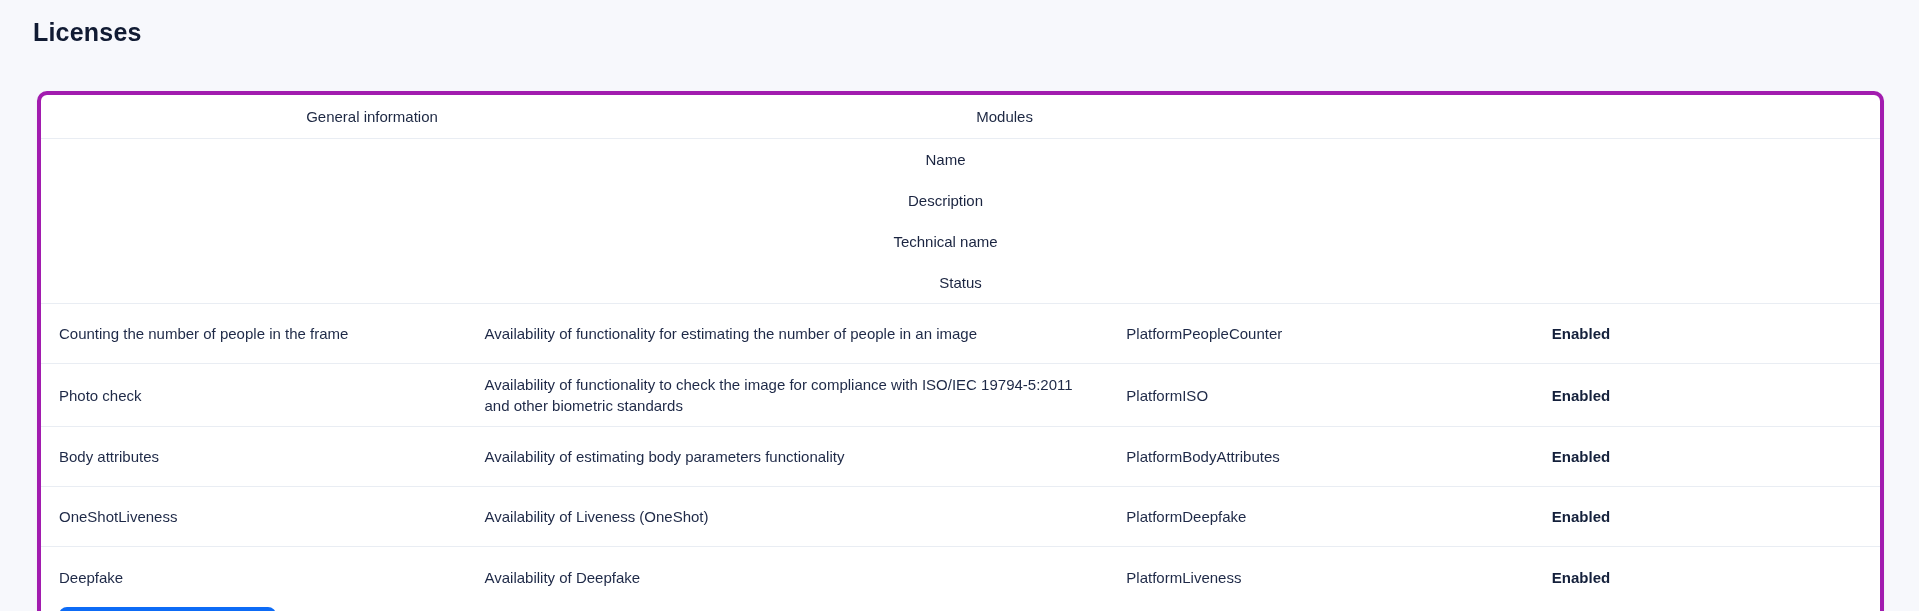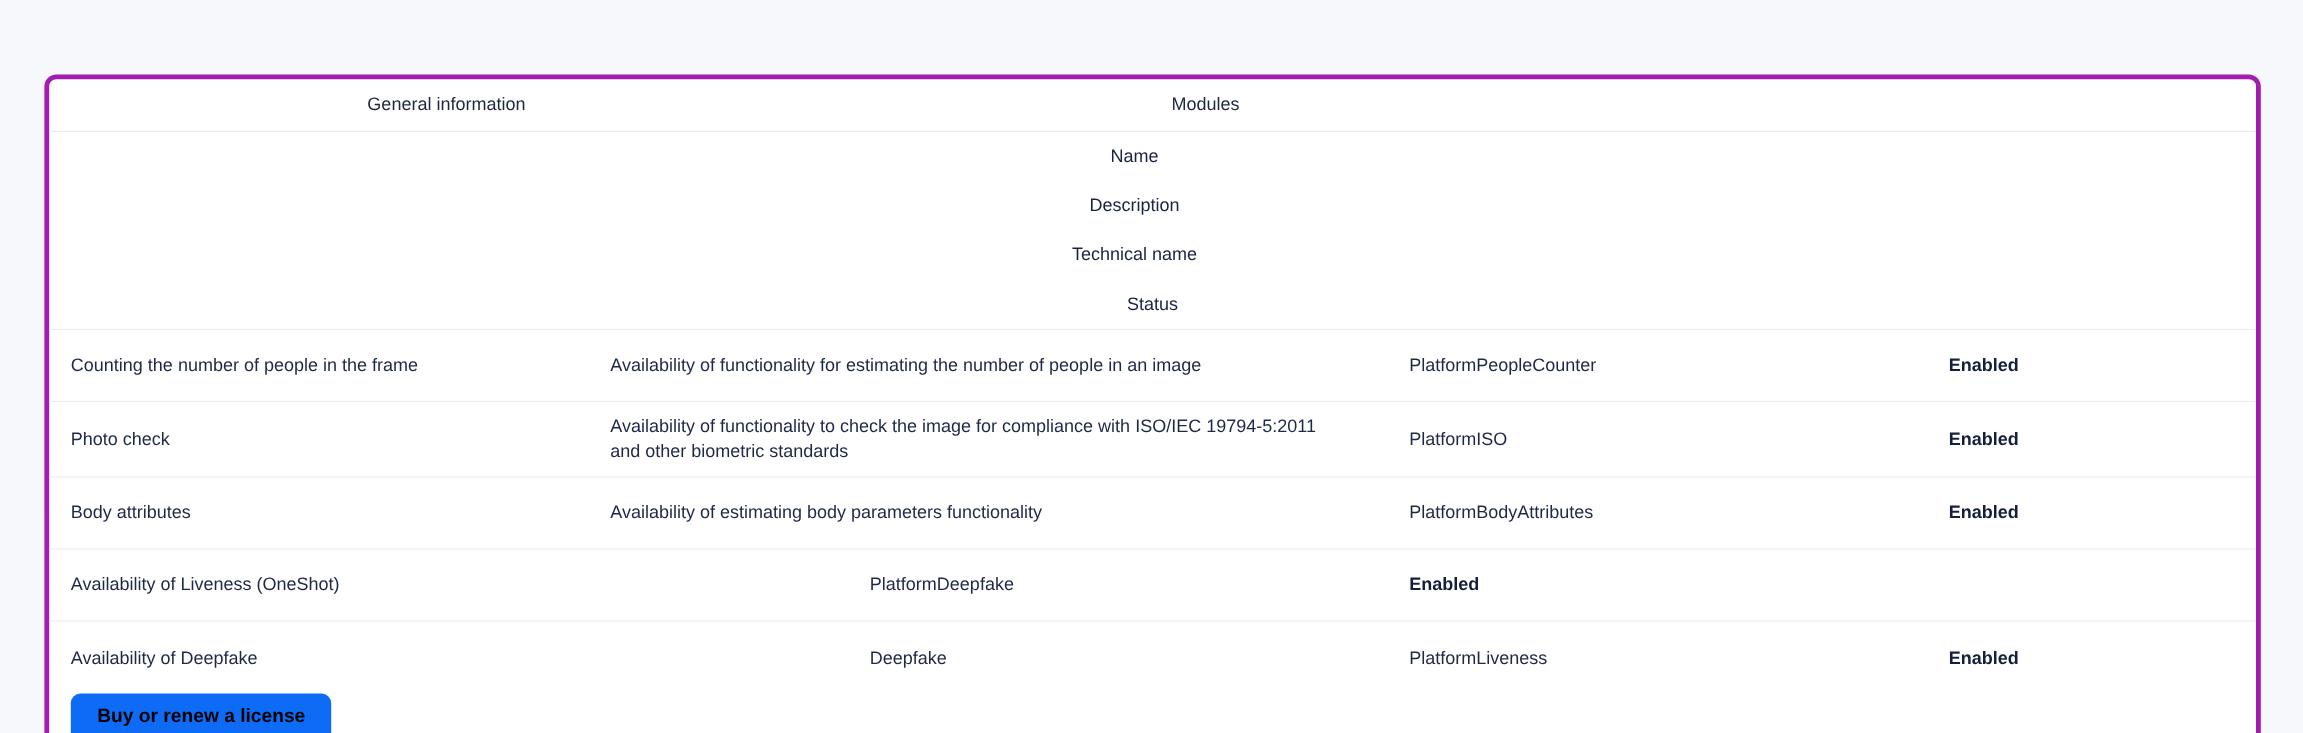--- a/index.html
+++ b/index.html
@@ -56,21 +56,21 @@
     background: var(--accent, #0d6bf6);
   }
   
   .trow {
     display: flex;
     align-items: center;
     padding: 0 18px;
     border-bottom: 1px solid #e9edf3;
   }
   .trow.header { min-height: 58px; flex-direction: column; }
-  .trow.body   { min-height: 60px; gap: 24px; }
+  .trow.body   { min-height: 60px; }
   .trow.last   { border-bottom: none; }
   .cell {
     padding: 10px 30px 10px 0;
     font-size: 15px;
     line-height: 21px;
   }
   .c-name   { flex: 0 0 23.6%; }
   .c-desc   { flex: 0 0 35.6%; }
   .c-tech   { flex: 0 0 23.6%; }
   .c-status { flex: 0 0 17.2%; padding-right: 0; }
@@ -91,20 +91,21 @@
     font-size: 16px;
     font-weight: 600;
     cursor: pointer;
   }
 </style>
 </head>
 <body>
 
 <div class="page">
 
+  <h1 class="page-title">Licenses</h1>
 
   <div class="card">
 
     <div class="tabs">
       <div class="tab">General information</div>
       <div class="tab">Modules</div>
     </div>
 
     <div class="trow header">
       <div class="cell c-name">Name</div>
@@ -128,28 +129,29 @@
     </div>
 
     <div class="trow body">
       <div class="cell c-name">Body attributes</div>
       <div class="cell c-desc">Availability of estimating body parameters functionality</div>
       <div class="cell c-tech">PlatformBodyAttributes</div>
       <div class="cell c-status">Enabled</div>
     </div>
 
     <div class="trow body">
+      <div class="cell c-name">OneShotLiveness</div>
       <div class="cell c-desc">Availability of Liveness (OneShot)</div>
       <div class="cell c-tech">PlatformDeepfake</div>
       <div class="cell c-status">Enabled</div>
     </div>
 
     <div class="trow body last">
+      <div class="cell c-name">Deepfake</div>
       <div class="cell c-desc">Availability of Deepfake</div>
-      <div class="cell c-name">Deepfake</div>
       <div class="cell c-tech">PlatformLiveness</div>
       <div class="cell c-status">Enabled</div>
     </div>
 
     <div class="card-footer">
       <button class="buy-btn">Buy or renew a license</button>
     </div>
 
   </div>
 </div>

